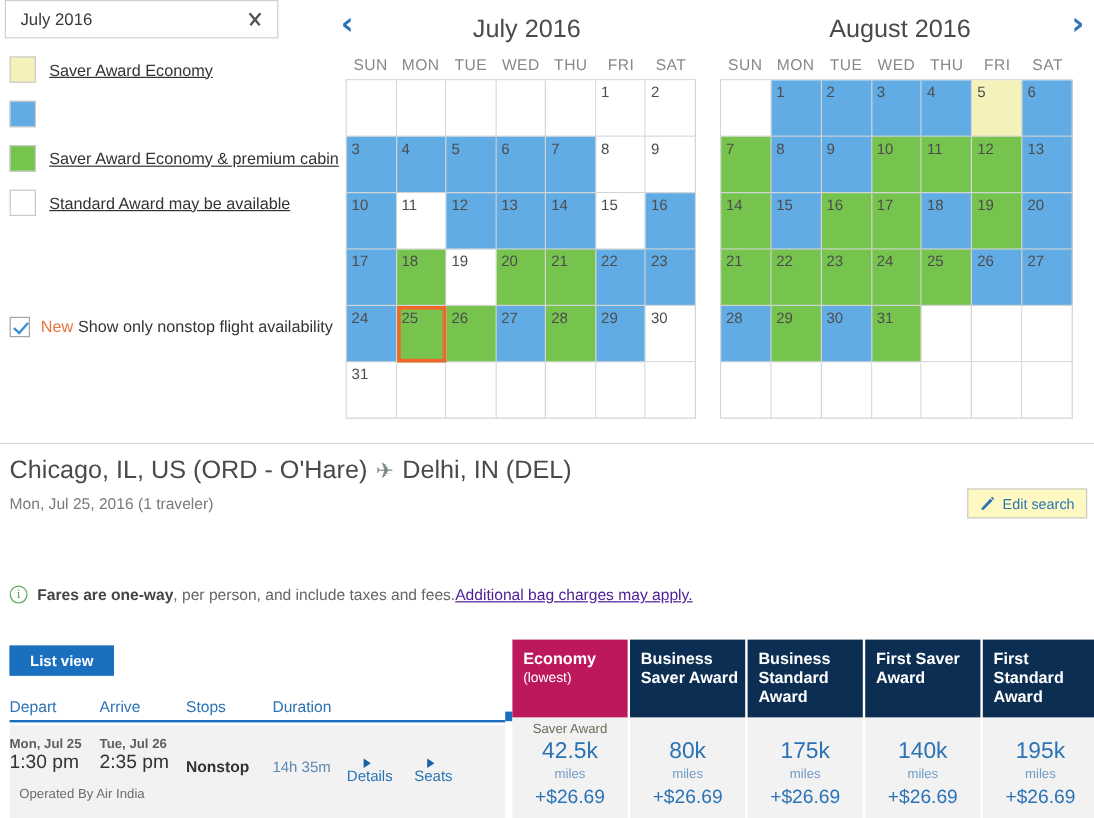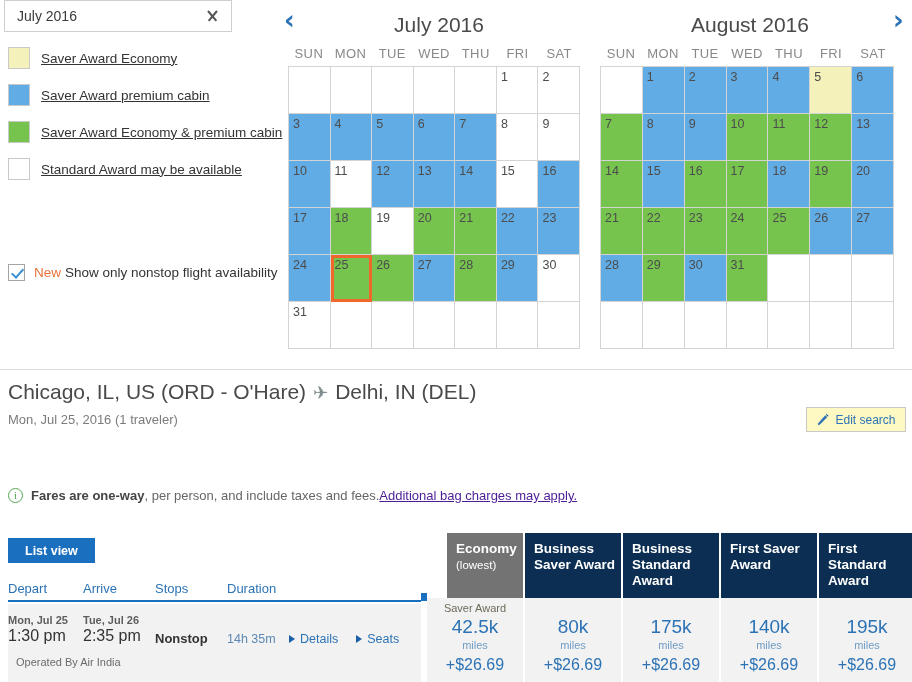--- a/index.html
+++ b/index.html
@@ -183,40 +183,40 @@
     padding-top: 10px;
   }
   .fr-dep, .fr-arr { width: 75px; }
   .fr-arr { width: 72px; }
   .fr-date { font-size: 11px; color: #5e5e5e; font-weight: bold; }
   .fr-time { font-size: 16px; color: #333; margin-top: 1px; }
   .fr-stops { width: 72px; font-size: 13px; color: #333; font-weight: bold; padding-top: 17px; }
   .fr-dur { width: 62px; font-size: 12.5px; color: #5c88b3; padding-top: 18px; }
   .fr-link {
     font-size: 12.5px; color: #2C73B5; padding-top: 18px; cursor: pointer;
-    display: flex; align-items: center;
+    display: flex; align-items: center; flex-direction: column;
   }
   .fr-link .tri {
     width: 0; height: 0; border-left: 6px solid #1B5FA8;
     border-top: 4.5px solid transparent; border-bottom: 4.5px solid transparent;
     margin-right: 5px;
   }
   #fr-operated {
     position: absolute; left: 8px; top: 52px; font-size: 11px; color: #6b6b6b;
   }
 
   
   #fare-cols { position: absolute; left: 427px; top: 0px; display: flex; }
   .fare-col { width: 96px; margin-right: 2px; }
   .fare-col:last-child { margin-right: 0; }
   .fare-head {
     height: 65px; padding: 8px 0 0 9px; color: #fff;
     background: #0B2E52; font-size: 13.5px; font-weight: bold; line-height: 16px;
   }
-  .fare-col.economy .fare-head { background: #737373; margin-left: 20px; }
+  .fare-col.economy .fare-head { background: #be185d; }
   .fare-head .sub { font-size: 11.5px; font-weight: normal; display: block; }
   .fare-body {
     height: 84px; background: #f2f2f2; text-align: center; padding-top: 4px;
     cursor: pointer;
   }
   .fare-tag { font-size: 11px; color: #6d6a5a; height: 14px; }
   .fare-miles { font-size: 19px; color: #2C73B5; line-height: 22px; }
   .fare-unit { font-size: 11px; color: #6f9cc4; line-height: 14px; }
   .fare-price { font-size: 16px; color: #2C73B5; margin-top: 4px; }
   #econ-marker {
@@ -234,21 +234,20 @@
     <span class="chev-down"></span>
   </div>
 
   <div id="legend">
       <div class="legend-row">
         <span class="legend-swatch" style="background: rgb(244, 242, 186);"></span>
         <span class="legend-text">Saver Award Economy</span>
       </div>
       <div class="legend-row">
         <span class="legend-swatch" style="background: rgb(97, 172, 228);"></span>
-        <span class="legend-text">Saver Award premium cabin</span>
       </div>
       <div class="legend-row">
         <span class="legend-swatch" style="background: rgb(118, 196, 78);"></span>
         <span class="legend-text">Saver Award Economy &amp; premium cabin</span>
       </div>
       <div class="legend-row">
         <span class="legend-swatch" style="background: rgb(255, 255, 255);"></span>
         <span class="legend-text">Standard Award may be available</span>
       </div>
     </div>

